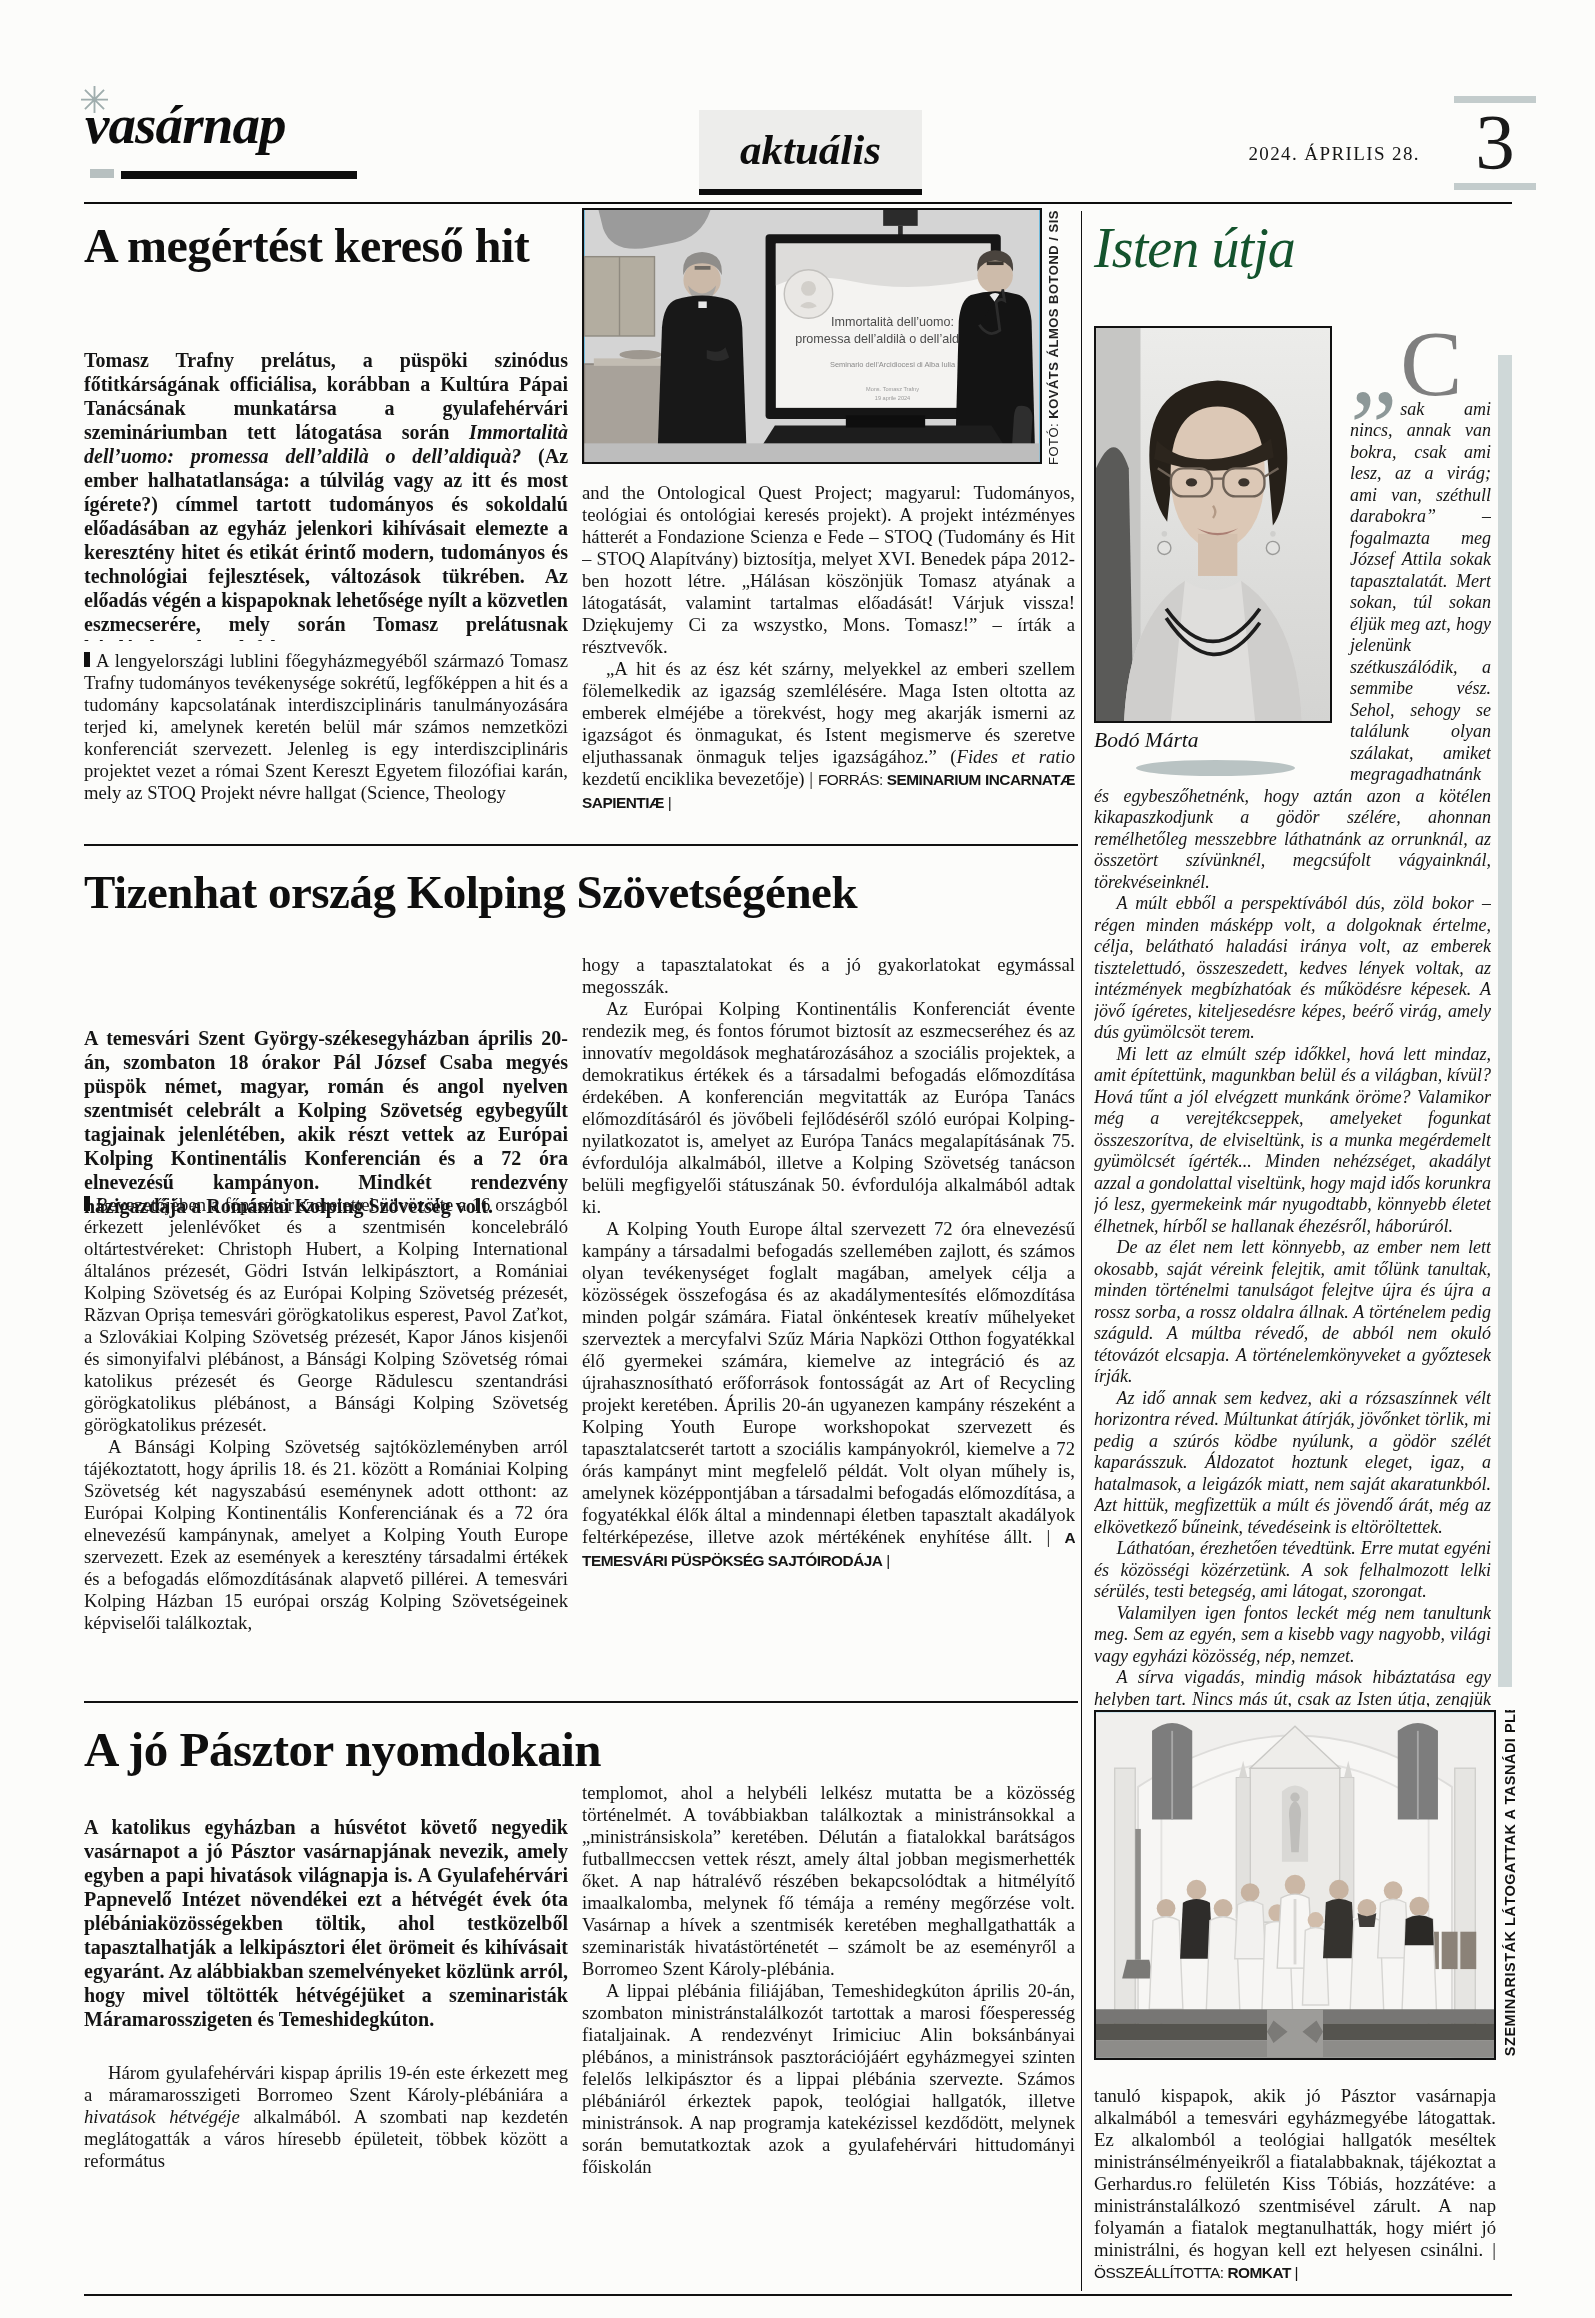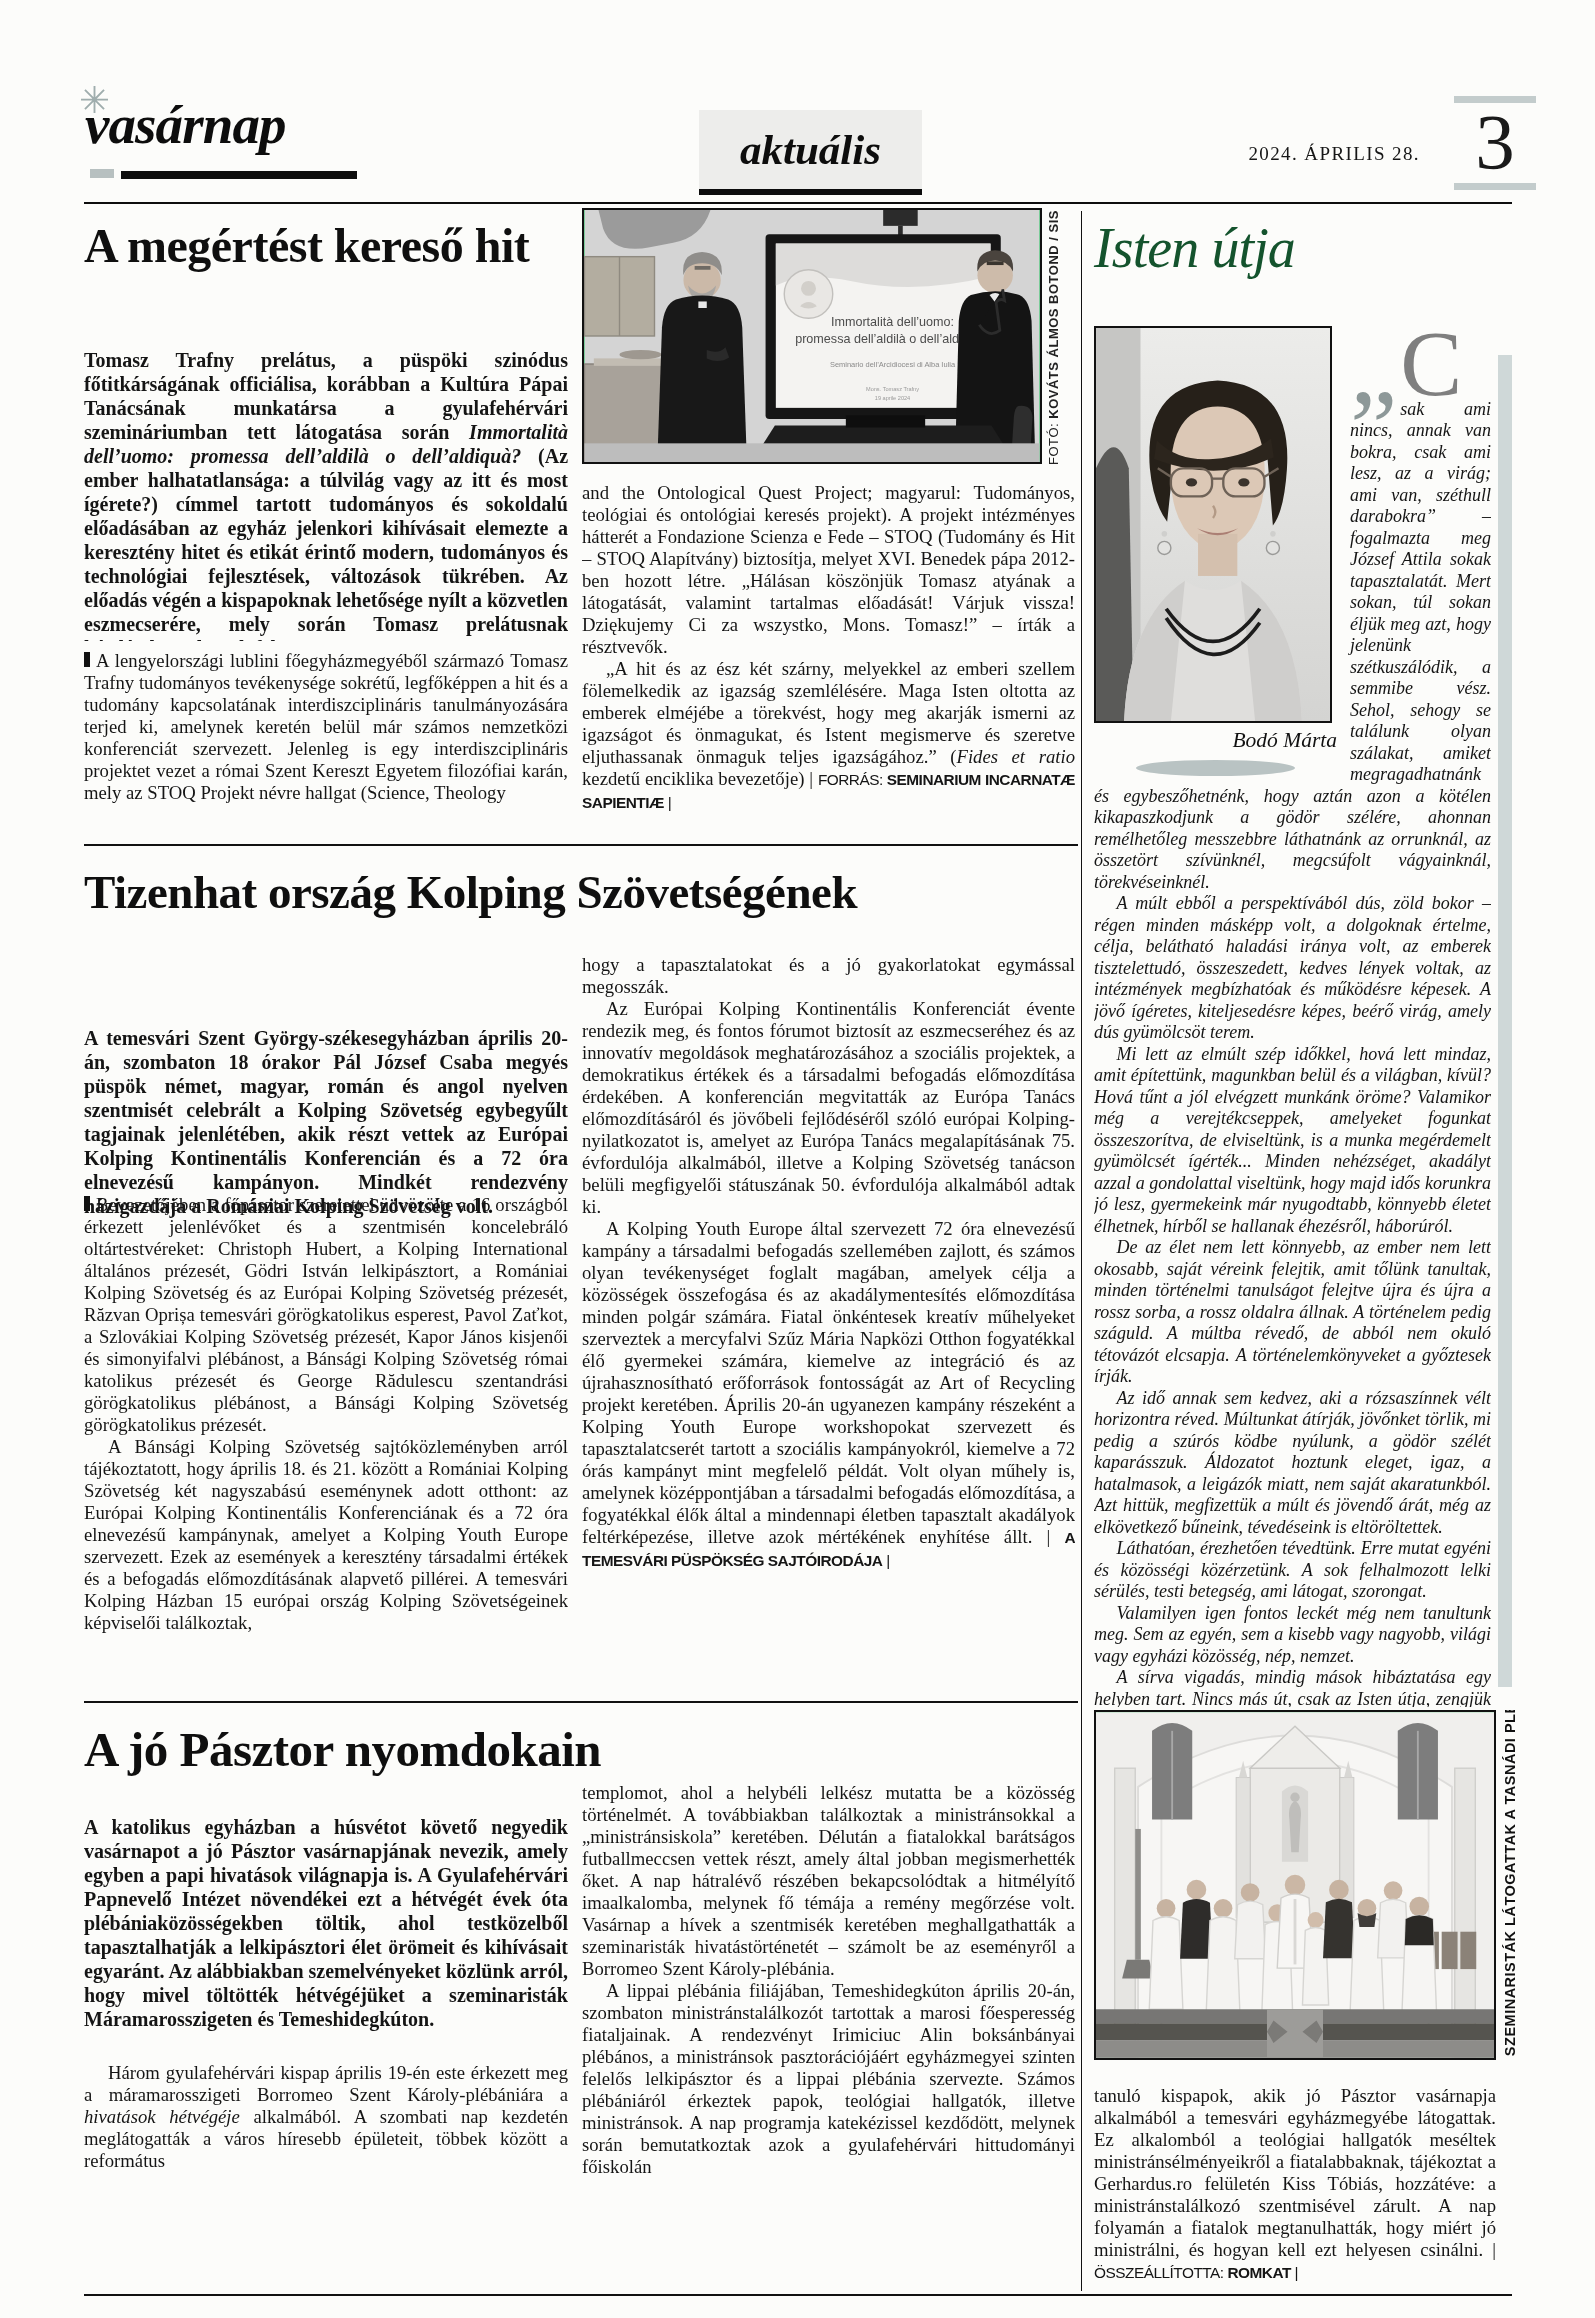--- a/index.html
+++ b/index.html
@@ -27,39 +27,39 @@
   .body-t{font-size:18.7px;line-height:22px;}
   .body-t p{margin:0;}
   .body-t p.ind{text-indent:24px;}
   .lead-t{font-size:20px;line-height:24px;font-weight:bold;}
   .headline{position:absolute;font-weight:bold;color:#0f0f0f;letter-spacing:-0.5px;line-height:1.12;margin:0;}
   .pmark{display:inline-block;width:5.6px;height:15px;background:#111;margin-right:6.5px;}
   .it{font-style:italic;}
   .srct{font-family:"Liberation Sans",sans-serif;font-size:15.4px;letter-spacing:-0.5px;}
   .srcb{font-family:"Liberation Sans",sans-serif;font-size:15.4px;font-weight:bold;letter-spacing:-0.5px;}
   
-  .photo-frame{position:absolute;border:2.3px solid #111;background:#22c55e;}
+  .photo-frame{position:absolute;border:2.3px solid #111;background:#0ea5e9;}
   .vcred{position:absolute;width:20.6px;overflow:hidden;}
   .vcred .rot{position:absolute;bottom:0;left:0;writing-mode:vertical-rl;transform:rotate(180deg);
         font-family:"Liberation Sans",sans-serif;font-size:13px;letter-spacing:0.5px;color:#222;white-space:nowrap;}
   .vcap .rot{font-size:14.5px;font-weight:bold;color:#111;}
   
   .hrule{position:absolute;height:1.9px;background:#111;}
   .vrule{position:absolute;width:1.4px;background:#111;}
   .graybar{position:absolute;width:14px;background:#cfd8d8;}
   
   .isten{position:absolute;left:1094px;top:216px;width:397px;}
   .isten h2{margin:0;font-size:56px;font-weight:normal;font-style:italic;letter-spacing:-0.9px;color:#14532d;}
   .isten-content{position:absolute;left:0;top:105px;width:397px;height:1386px;overflow:hidden;
         font-style:italic;font-size:18px;line-height:21.5px;text-align:justify;}
   .isten-content p{margin:0;}
   .isten-content p.ind{text-indent:22.4px;}
   .photobox{float:left;width:243px;margin:4.7px 13px 6.5px 0;}
   .photobox .pframe{border:2.3px solid #111;width:238px;height:397px;box-sizing:border-box;background:#e8e8e8;}
-  .photobox .cap{font-style:italic;font-size:21.5px;text-align:right;margin-top:7.5px;color:#111;}
+  .photobox .cap{font-style:italic;font-size:21.5px;text-align:left;margin-top:7.5px;color:#111;}
   .photobox .shadow{width:159px;height:16px;margin:8.4px auto 0;border-radius:50%;background:#b9c3c3;}
   .bigquote{float:left;font-size:107px;line-height:65px;color:#8d9898;font-style:normal;
         font-family:"Liberation Serif",serif;margin:14px 2.8px 0 0;}
   .dropcap{float:left;font-size:93px;line-height:70px;color:#7f7f7f;font-style:normal;margin:7.5px 6.5px 0 0;}
   svg text{font-family:"Liberation Sans",sans-serif;}
 </style>
 </head>
 <body>
 
 <div class="page">

